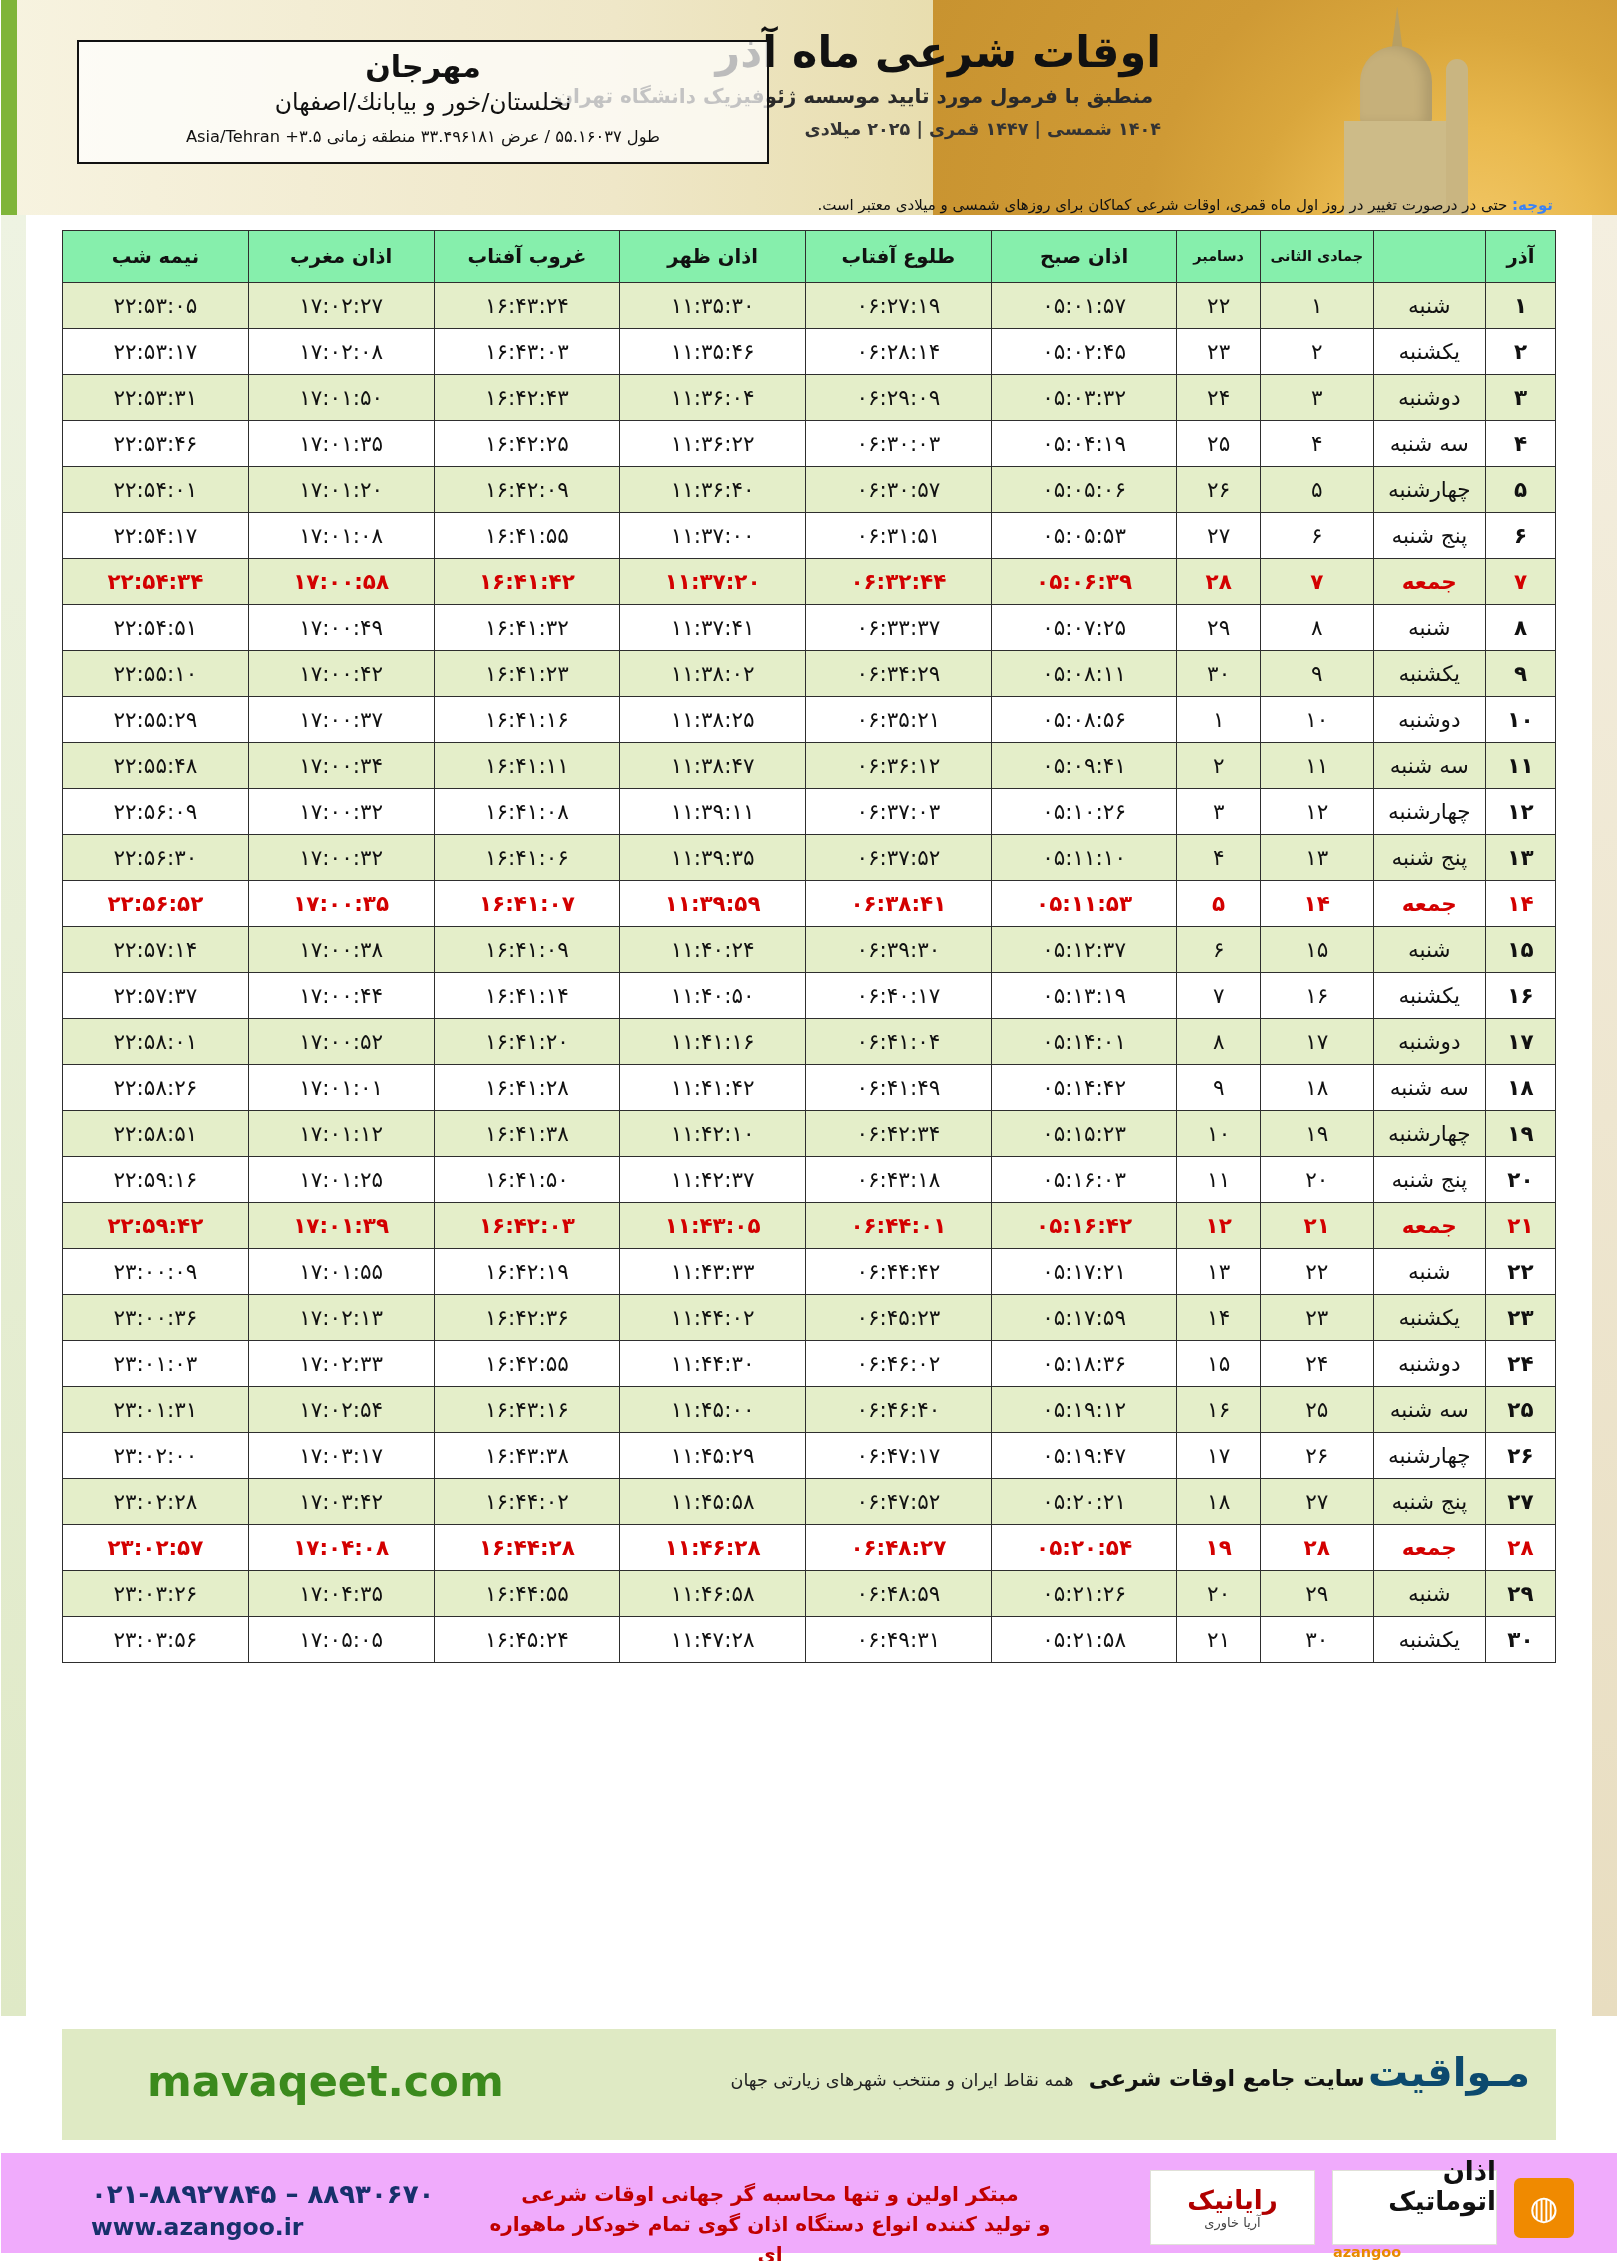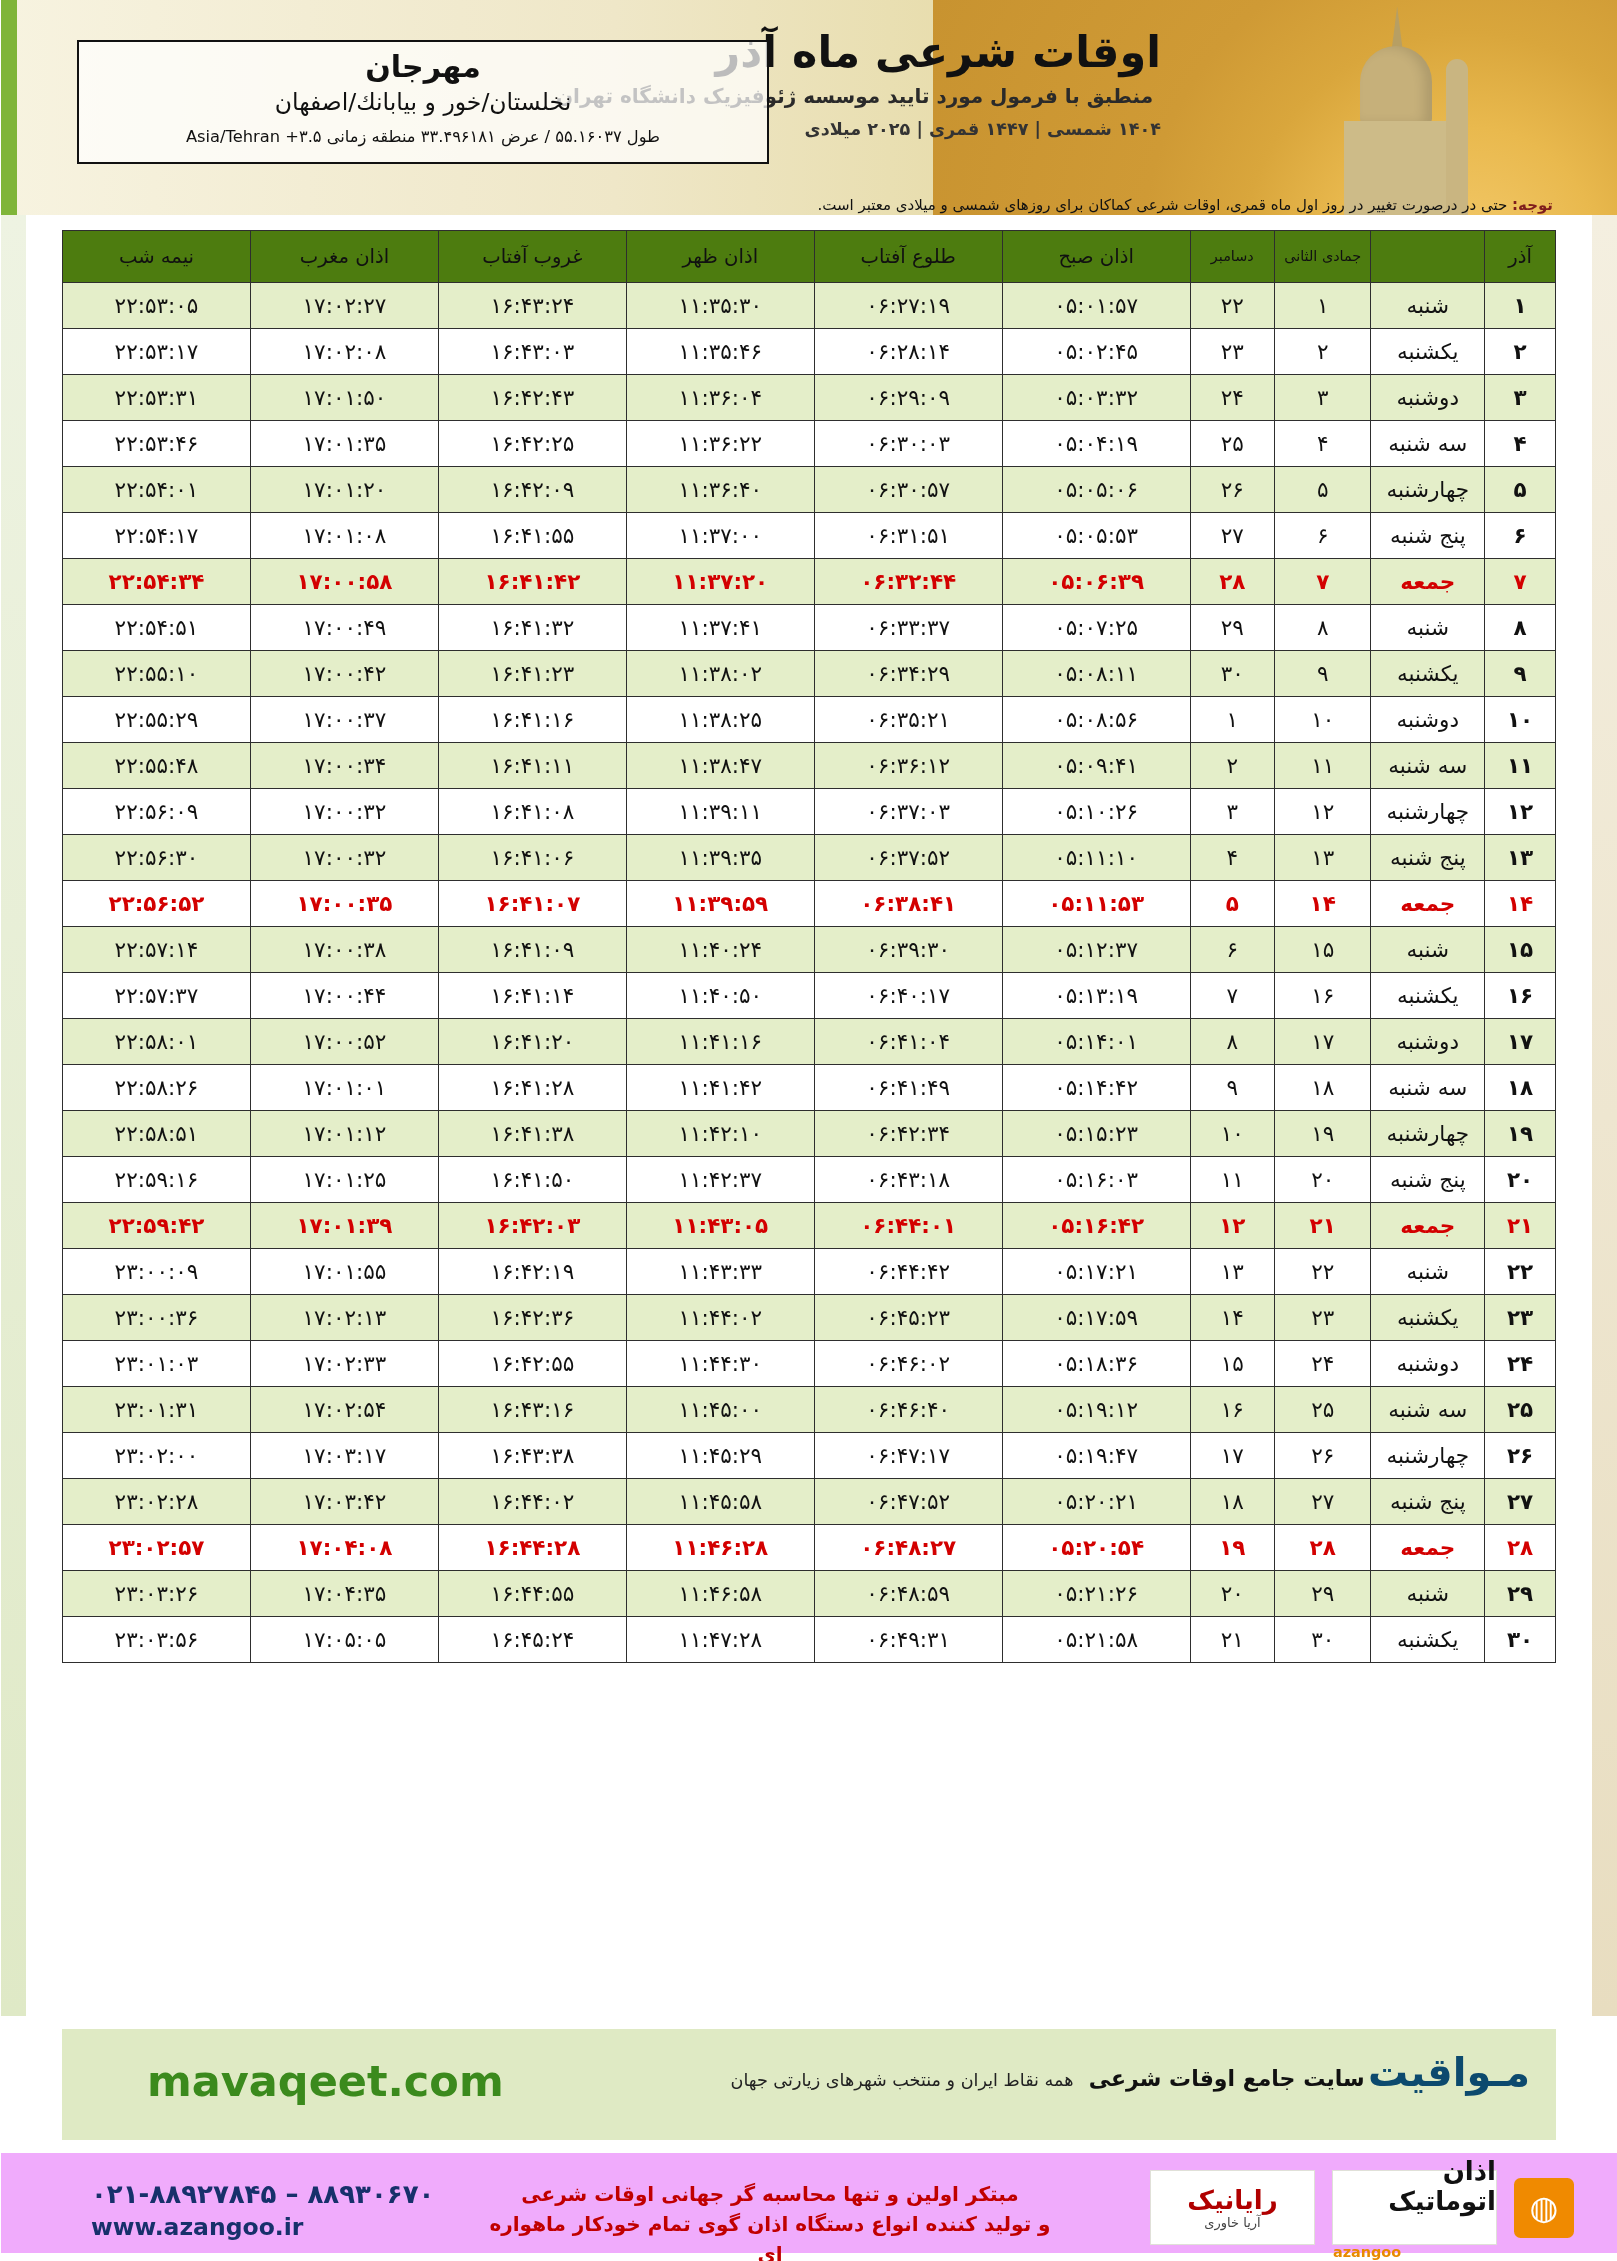--- a/index.html
+++ b/index.html
@@ -65,30 +65,30 @@
     text-align:center;box-sizing:border-box;padding-top:6.5px;
   }
   .city-name{font-size:30px;font-weight:bold;color:#111;line-height:1.2;}
   .city-region{font-size:23.5px;color:#111;margin-top:3.9px;}
   .city-coords{font-size:16.3px;color:#111;margin-top:11px;}
   
   .note{
     position:absolute;left:72px;top:196px;width:1481px;
     text-align:right;font-size:15px;color:#111;direction:rtl;
   }
-  .note b{color:#7f1d1d;}
+  .note b{color:#3b82f6;}
   
   table.prayer{
     position:absolute;left:62px;top:230px;
     width:1494px;border-collapse:collapse;
     direction:rtl;
   }
   table.prayer th{
-    background:#4d7c0f;border:1.3px solid #2e2e2e;
-    font-size:19.6px;font-weight:normal;color:#111;height:51px;
+    background:#86efac;border:1.3px solid #2e2e2e;
+    font-size:19.6px;font-weight:bold;color:#111;height:51px;
     padding:0 3.9px;white-space:nowrap;
   }
   table.prayer th.small{font-size:14.4px;line-height:1.15;}
   table.prayer td{
     border:1.3px solid #2e2e2e;text-align:center;
     font-size:21.5px;color:#111;height:43px;white-space:nowrap;
   }
   tr.odd td{background:#e4eec9;}
   tr.even td{background:#ffffff;}
   td.dayno{font-size:23.5px;font-weight:bold;width:60px;}

